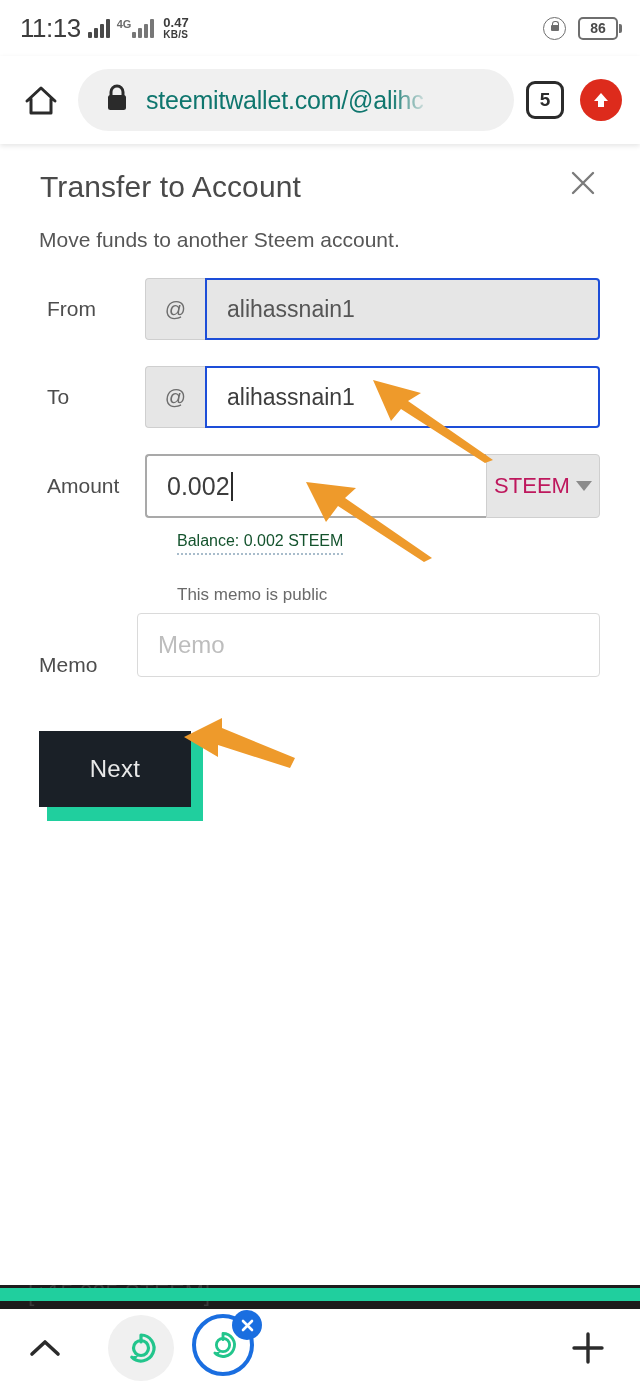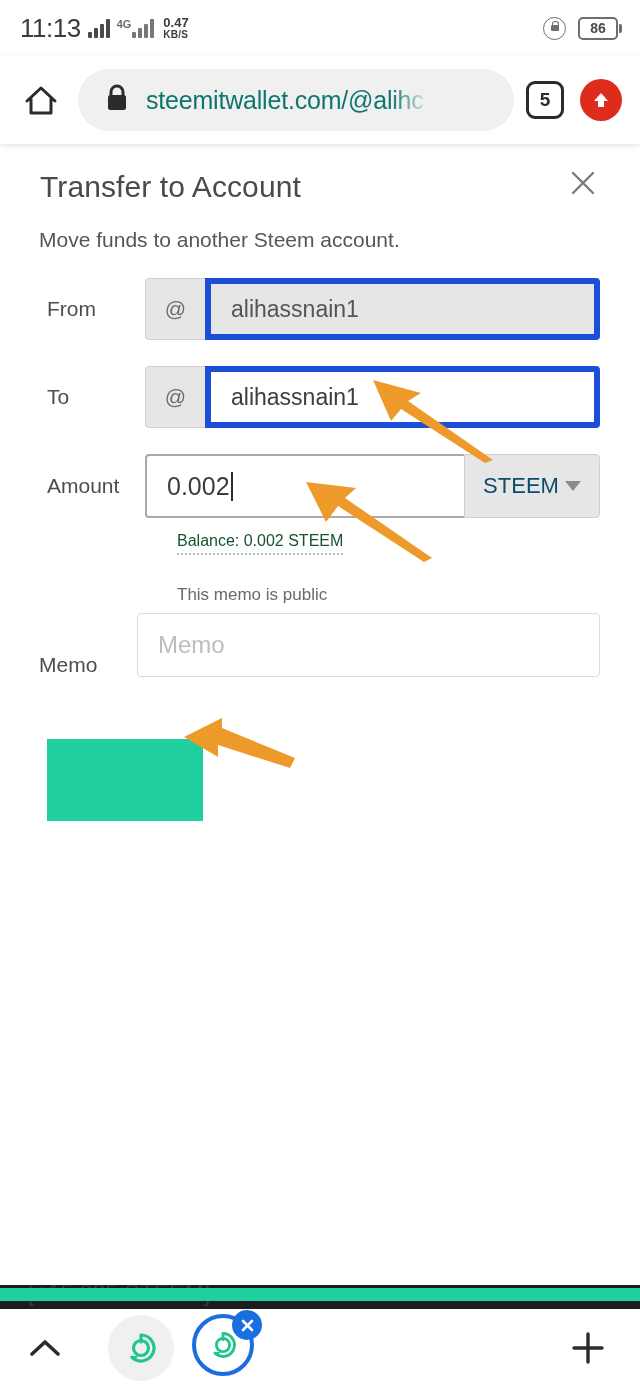--- a/index.html
+++ b/index.html
@@ -90,40 +90,40 @@
     padding-left: 39px; font-weight: 400;
   }
   .field-ctl { flex: 1; display: flex; align-items: stretch; min-width: 0; }
 
   .at-box {
     width: 60px; flex: none; background: #e6e6e6; border: 1px solid #cfcfcf; border-right: none;
     border-radius: 4px 0 0 4px; display: flex; align-items: center; justify-content: center;
     font-size: 21px; color: #6d6d6d;
   }
   .txt-box {
-    flex: 1; min-width: 0; border: 6px solid #1d4ed8; border-radius: 0 4px 4px 0;
+    flex: 1; min-width: 0; border: 2px solid #1d4ed8; border-radius: 0 4px 4px 0;
     display: flex; align-items: center; padding: 0 20px; font-size: 23px; color: #3d3d3d;
     background: #ffffff; height: 62px;
   }
   .txt-box.disabled { background: #e6e6e6; color: #555; }
 
   .amount-wrap { flex: 1; display: flex; align-items: stretch; min-width: 0; }
   .amount-box {
     flex: 1; min-width: 0; height: 64px; border: 2px solid #a9a9a9; border-right: none;
     border-radius: 4px 0 0 4px; background: #ffffff;
     display: flex; align-items: center; padding: 0 20px;
     font-size: 25px; color: #3d3d3d;
   }
   .caret {
     display: inline-block; width: 2px; height: 29px; background: #2b2b2b; margin-left: 1px;
   }
   .curr-box {
-    width: 136px; flex: none; height: 64px; background: #e6e6e6; border: 1px solid #cfcfcf;
+    width: 114px; flex: none; height: 64px; background: #e6e6e6; border: 1px solid #cfcfcf;
     border-radius: 0 4px 4px 0; display: flex; align-items: center; justify-content: center;
-    gap: 6px; font-size: 22px; color: #0c4a6e;
+    gap: 6px; font-size: 22px; color: #be185d;
   }
   .caretdown { width: 0; height: 0; border-left: 8px solid transparent; border-right: 8px solid transparent;
                border-top: 10px solid #8b8b8b; }
 
   .balance-row { padding-left: 177px; margin-top: 14px; }
   .balance-link {
     font-size: 16px; color: #14532d; border-bottom: 2px dotted #a8bccb;
     padding-bottom: 3px; display: inline-block;
   }
 
@@ -287,20 +287,21 @@
     </div>
 
     <div class="memo-note">This memo is public</div>
     <div class="memo-row">
       <div class="field-label">Memo</div>
       <div class="memo-box">Memo</div>
     </div>
 
     <div class="next-wrap">
       <div class="next-shadow"></div>
+      <div class="next-btn">Next</div>
     </div>
   </div>
 
   <svg class="arrow" style="left:365px; top:368px; width:130px; height:95px;" viewBox="0 0 130 95">
     <path d="M8 12 L56 25 L43 33 L128 92 L120 95 L36 41 L26 53 Z" fill="#EE9A2B"></path>
   </svg>
 
   <svg class="arrow" style="left:300px; top:462px; width:135px; height:100px;" viewBox="0 0 135 100">
     <path d="M6 20 L56 26 L45 36 L132 96 L124 100 L38 44 L26 60 Z" fill="#EE9A2B"></path>
   </svg>

